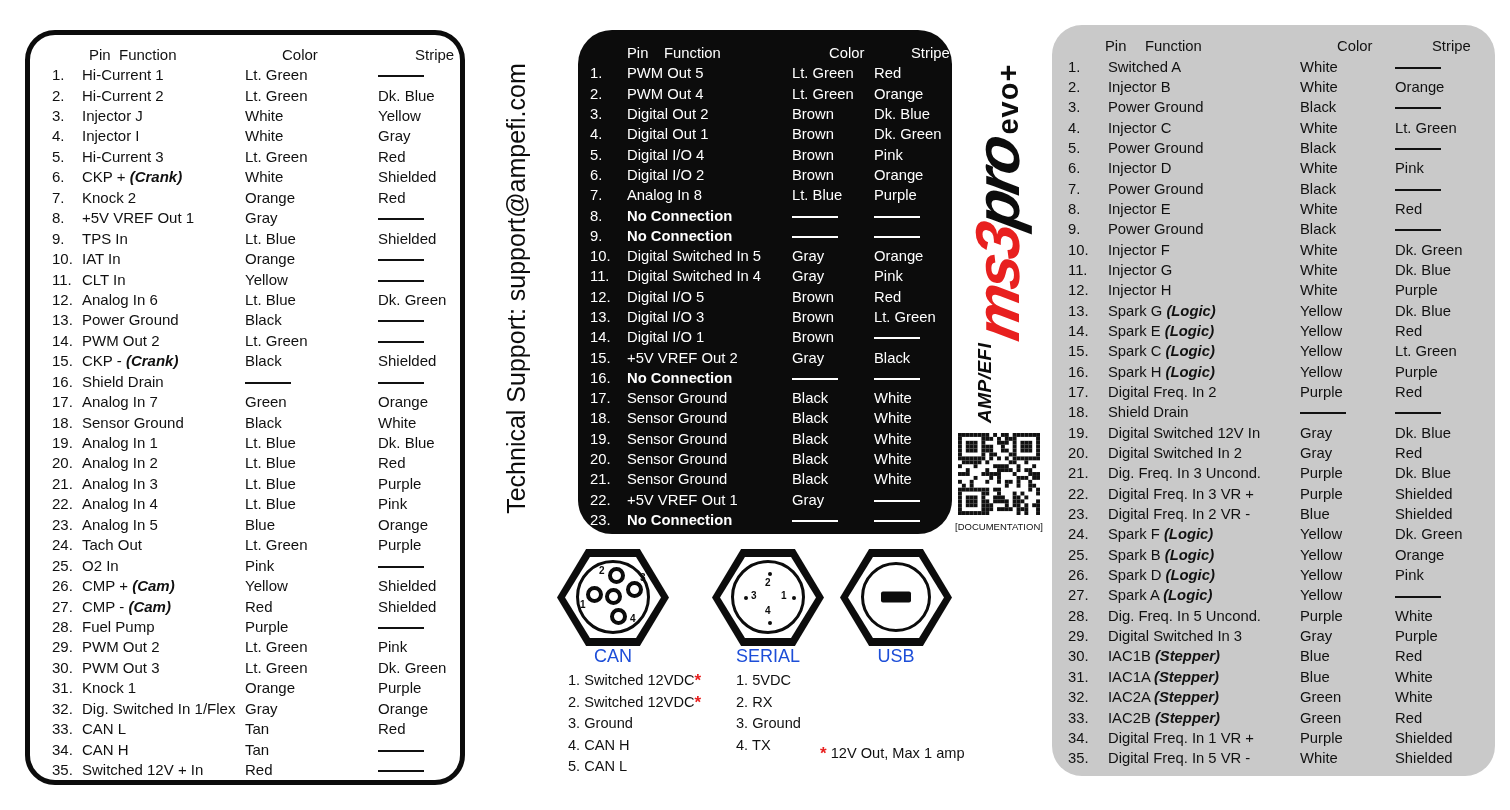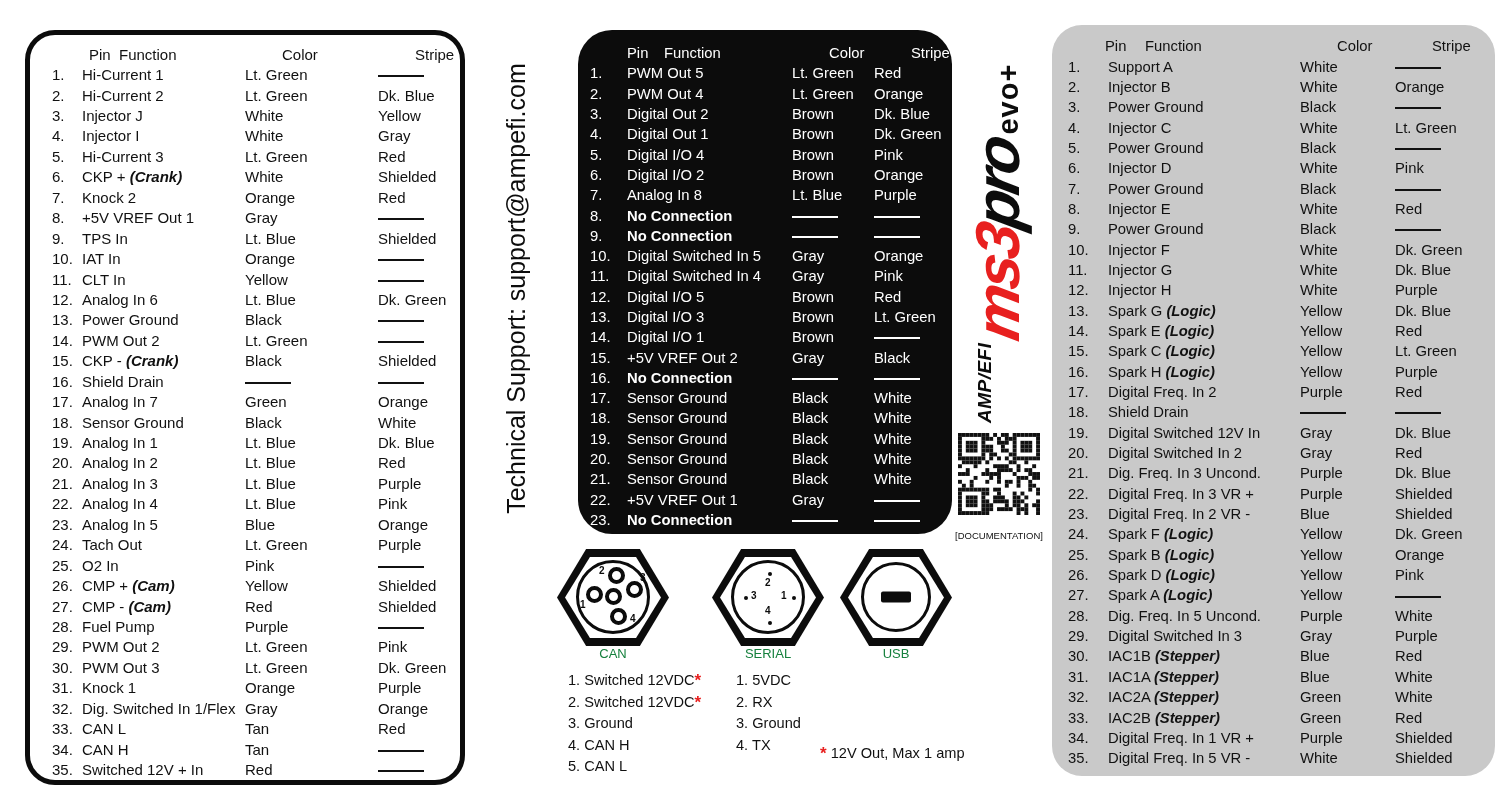--- a/index.html
+++ b/index.html
@@ -22,30 +22,30 @@
   
   #logoBlock{position:absolute;left:944px;top:56px;width:110px;height:374px;display:flex;align-items:center;justify-content:center;}
   .logoInner{transform:rotate(-90deg);white-space:nowrap;display:flex;align-items:flex-start;}
   .brand{font-size:19px;font-weight:800;font-style:italic;letter-spacing:.5px;margin:2px 3px 0 0;color:#0c0c0c;}
   .ms3{font-size:62px;font-weight:800;font-style:italic;letter-spacing:-4px;line-height:.85;transform:skewX(-10deg);color:#e8201f;}
   .pro{font-size:62px;font-weight:800;font-style:italic;letter-spacing:-4px;line-height:.85;transform:skewX(-10deg);color:#0c0c0c;}
   .evo{font-size:29px;font-weight:800;align-self:flex-end;margin-left:5px;letter-spacing:1px;color:#0c0c0c;}
   
   #qrBlock{position:absolute;left:949px;top:433px;width:100px;text-align:center;}
   #qrBlock svg{display:block;margin:0 auto;}
-  #qrCaption{font-size:9.5px;margin-top:15px;color:#111;}
+  #qrCaption{font-size:9.5px;margin-top:6px;color:#111;}
   
   .hex{position:absolute;width:112px;height:97px;background:#0c0c0c;clip-path:polygon(26% 0,74% 0,100% 50%,74% 100%,26% 100%,0 50%);}
   .hexIn{position:absolute;left:8px;top:8px;right:8px;bottom:8px;background:#fff;clip-path:polygon(26% 0,74% 0,100% 50%,74% 100%,26% 100%,0 50%);}
   .circ{position:absolute;border:3px solid #0c0c0c;border-radius:50%;background:#fff;box-sizing:border-box;}
   .cp{position:absolute;width:9px;height:9px;border:4.5px solid #0c0c0c;border-radius:50%;background:#fff;}
   .cpl{position:absolute;font-size:10px;font-weight:bold;color:#0c0c0c;}
   .sdot{position:absolute;width:4px;height:4px;background:#0c0c0c;border-radius:50%;}
   .usbSlot{position:absolute;left:50%;top:50%;transform:translate(-50%,-50%);width:30px;height:11px;background:#0c0c0c;border-radius:2px;}
-  .connLabel{position:absolute;width:112px;text-align:center;top:646px;font-size:13px;color:#15803d;}
+  .connLabel{position:absolute;width:112px;text-align:center;top:646px;font-size:18px;color:#1d4ed8;}
   .connList{position:absolute;font-size:14.6px;line-height:21.5px;color:#111;white-space:nowrap;}
   .star{color:#e8201f;font-weight:bold;font-size:17px;line-height:0;vertical-align:-1px;}
   #footNote{position:absolute;left:820px;top:745px;font-size:14.6px;white-space:nowrap;}
 </style>
 </head>
 <body>
 
 <div class="panel" id="leftPanel">
   <div class="phead">
     <span class="c-pin">Pin</span>
@@ -728,21 +728,21 @@
 <div class="panel" id="rightPanel">
   <div class="phead">
     <span class="c-pin">Pin</span>
     <span class="c-fn">Function</span>
     <span class="c-col">Color</span>
     <span class="c-st">Stripe</span>
   </div>
   <div>
       <div class="prow">
         <span class="c-pin">1.</span>
-        <span class="c-fn">Support A</span>
+        <span class="c-fn">Switched A</span>
         <span class="c-col">White</span>
         <span class="c-st"><span class="dash"></span></span>
       </div>
       <div class="prow">
         <span class="c-pin">2.</span>
         <span class="c-fn">Injector B</span>
         <span class="c-col">White</span>
         <span class="c-st">Orange</span>
       </div>
       <div class="prow">

